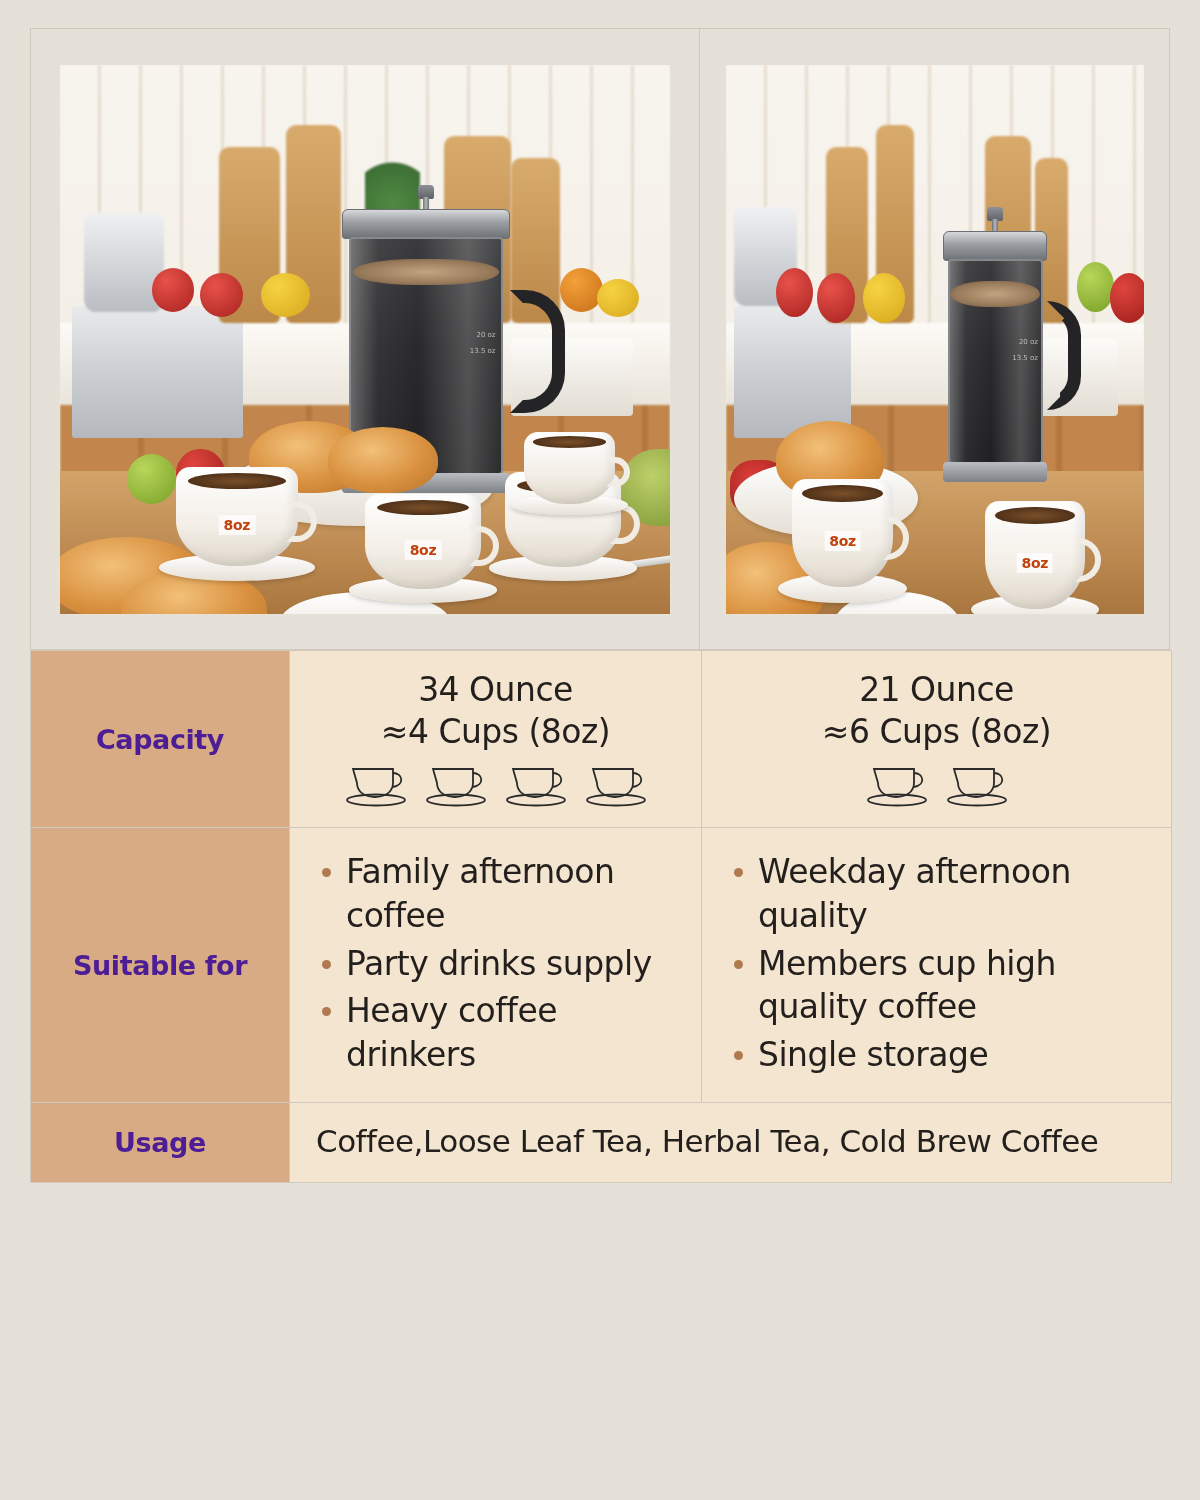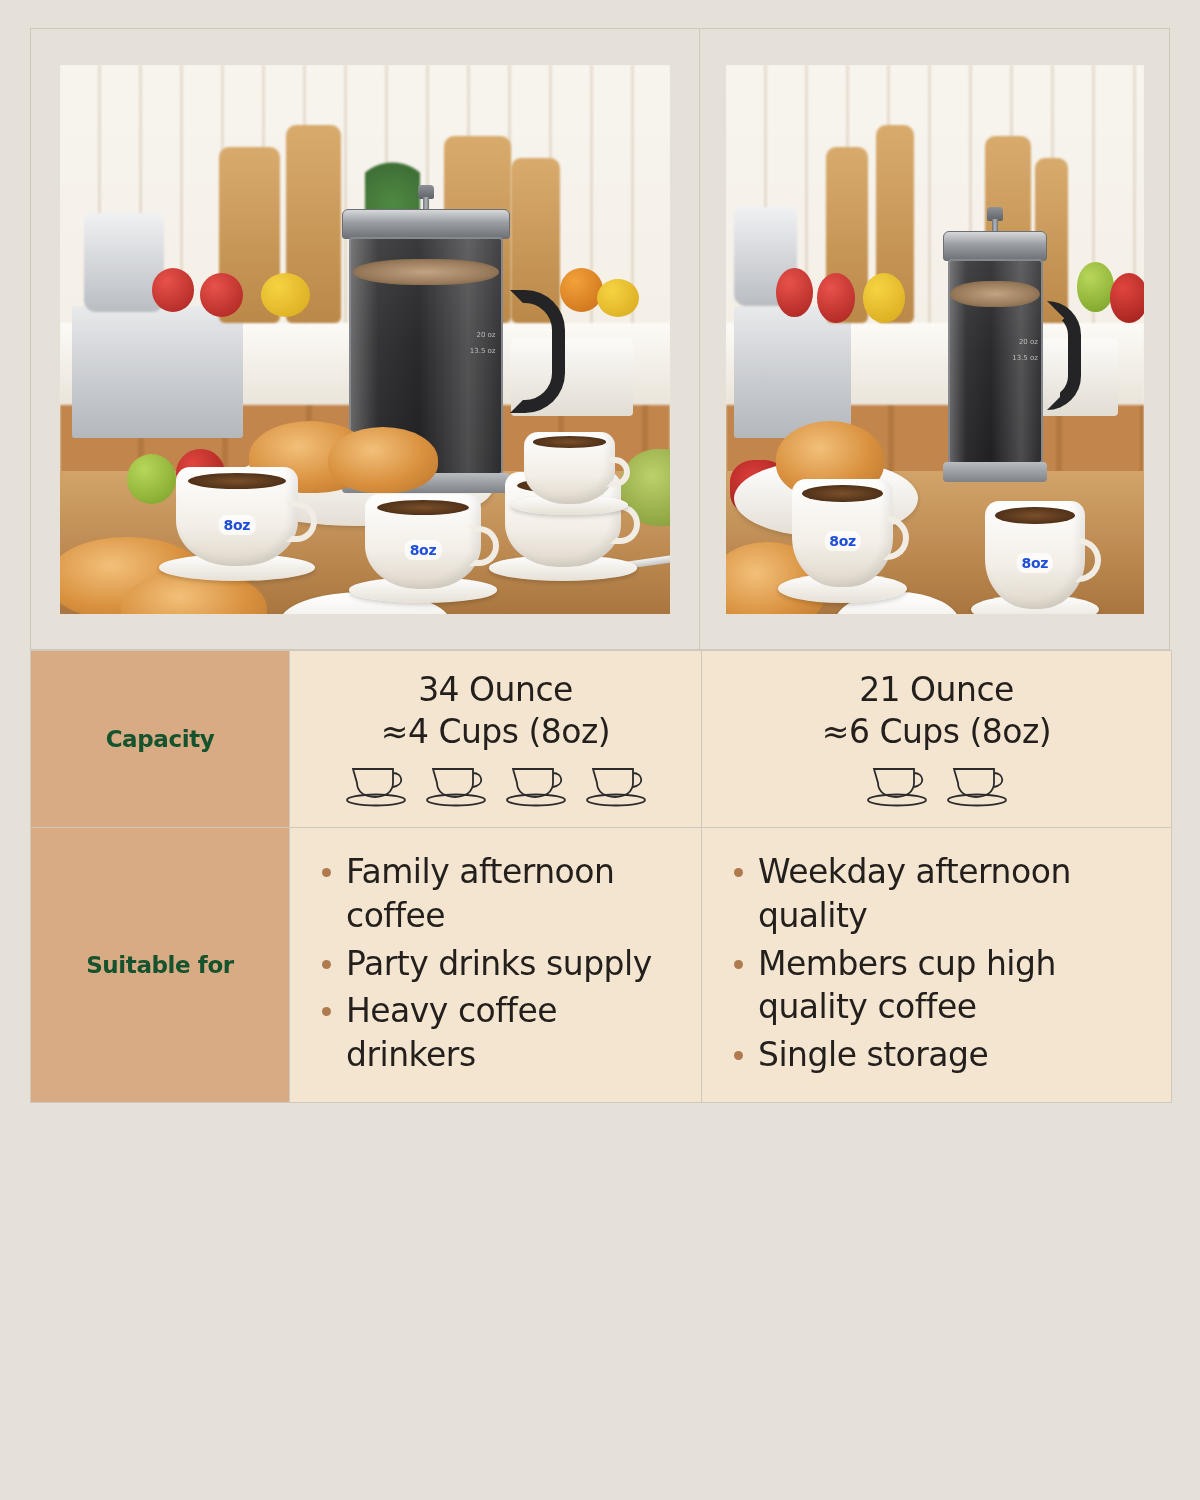--- a/index.html
+++ b/index.html
@@ -277,25 +277,25 @@
     border-left-color: transparent;
     border-radius: 0 30px 30px 0;
     box-sizing: border-box;
   }
   .cup .oz {
     position: absolute;
     left: 50%;
     top: 46%;
     transform: translateX(-50%);
     background: rgba(255,255,255,0.72);
-    color: #1d4ed8;
+    color: #c2410c;
     font-size: 14px;
     font-weight: bold;
     padding: 2px 5px;
-    border-radius: 8px;
+    border-radius: 0;
     font-family: "DejaVu Sans", sans-serif;
     letter-spacing: -0.3px;
   }
   .crois {
     position: absolute;
     background: radial-gradient(ellipse at 40% 35%, #f2c07a 0%, #d9913f 55%, #b9742c 100%);
     border-radius: 50% 50% 44% 44%;
     filter: blur(0.4px);
     z-index: 6;
   }
@@ -326,22 +326,22 @@
   .spec-table td {
     border: 1px solid #cfc8bd;
     vertical-align: middle;
     padding: 0;
   }
   .label-cell {
     width: 258px;
     background: #d8ab84;
     text-align: center;
     font-weight: bold;
-    font-size: 23px;
-    color: #14532d;
+    font-size: 27px;
+    color: #4c1d95;
     letter-spacing: -0.4px;
     padding: 10px 8px;
   }
   .val-cell {
     background: #f3e5d0;
     text-align: center;
     color: #231f1c;
   }
   .val-cell.a { width: 411px; }
   .val-cell.b { width: 469px; }
@@ -601,15 +601,21 @@
         </td>
         <td class="val-cell b">
           <ul class="bullets">
             <li>Weekday afternoon quality</li>
             <li>Members cup high quality coffee</li>
             <li>Single storage</li>
           </ul>
         </td>
       </tr>
 
+      <tr>
+        <td class="label-cell">Usage</td>
+        <td class="val-cell" colspan="2">
+          <div class="usage-text">Coffee,Loose Leaf Tea, Herbal Tea, Cold Brew Coffee</div>
+        </td>
+      </tr>
     </tbody>
   </table>
 </div>
 
 </body></html>

